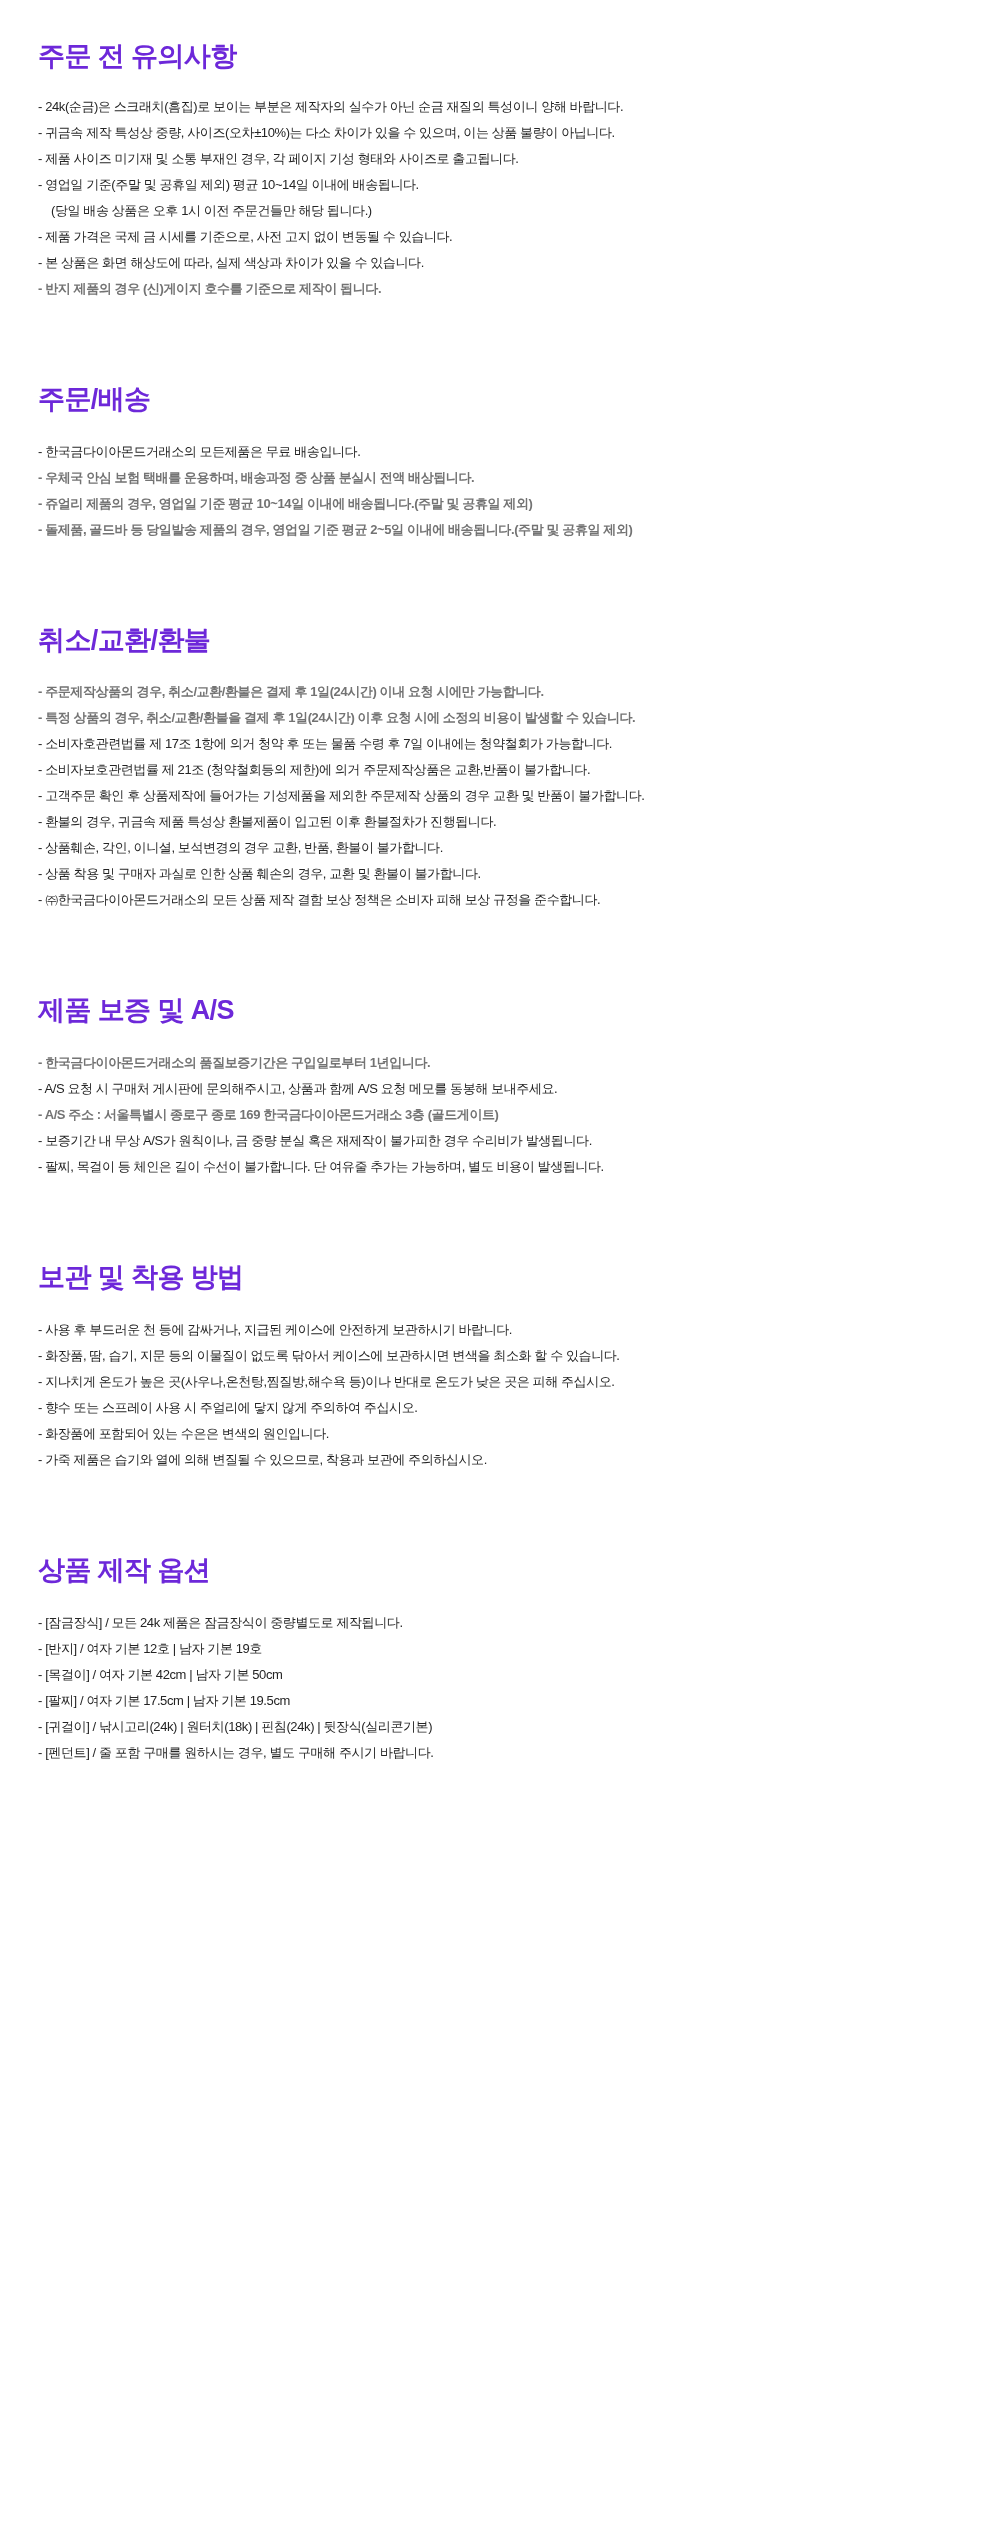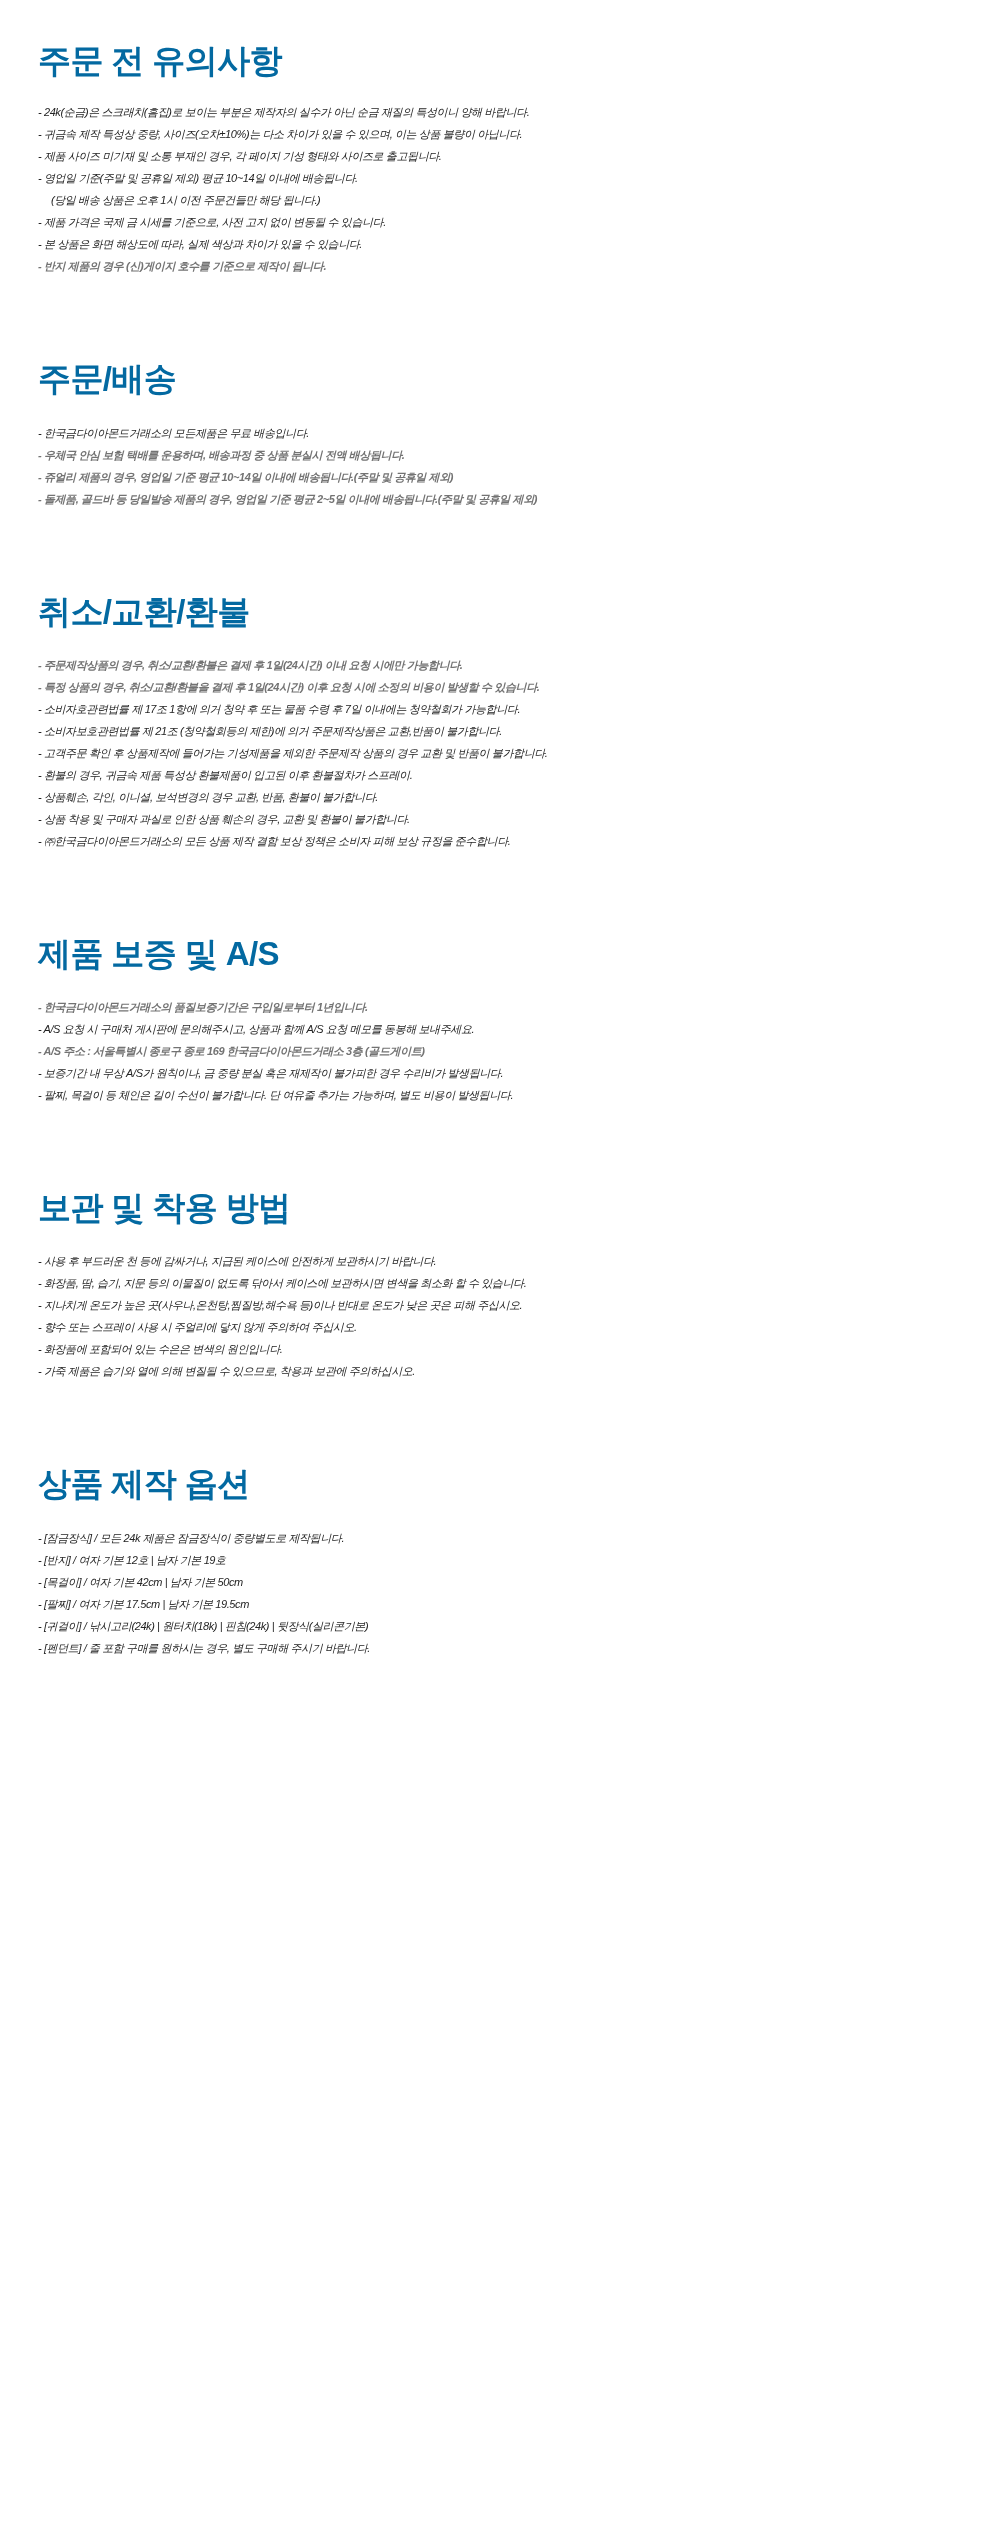--- a/index.html
+++ b/index.html
@@ -21,39 +21,38 @@
     padding: 40px 0 60px 0;
     background: #ffffff;
   }
   .section {
     padding: 0 38px 0 38px;
   }
   .section + .section {
     margin-top: 81px;
   }
   .sec-title {
-    font-size: 33px;
+    font-size: 27px;
     font-weight: bold;
     letter-spacing: -0.6px;
-    color: #0369a1;
+    color: #6d28d9;
     margin: 0 0 22px 0;
     line-height: 1.25;
   }
   .lines {
     margin: 0;
     padding: 0;
     list-style: none;
   }
   .line {
-    font-size: 11px;
+    font-size: 13px;
     line-height: 2.0;
     letter-spacing: -0.4px;
     color: #242424;
     white-space: nowrap;
-    font-style: italic;
   }
   .line.bold {
     font-weight: bold;
     color: #737373;
   }
   .line.indent {
     padding-left: 13px;
   }
   
   .sec-notice .sec-title { margin-bottom: 20px; }
@@ -86,21 +85,21 @@
         </ul>
       </section>
       <section class="section sec-cancel-exchange-refund">
         <h2 class="sec-title">취소/교환/환불</h2>
         <ul class="lines">
           <li class="line bold">- 주문제작상품의 경우, 취소/교환/환불은 결제 후 1일(24시간) 이내 요청 시에만 가능합니다.</li>
           <li class="line bold">- 특정 상품의 경우, 취소/교환/환불을 결제 후 1일(24시간) 이후 요청 시에 소정의 비용이 발생할 수 있습니다.</li>
           <li class="line">- 소비자호관련법률 제 17조 1항에 의거 청약 후 또는 물품 수령 후 7일 이내에는 청약철회가 가능합니다.</li>
           <li class="line">- 소비자보호관련법률 제 21조 (청약철회등의 제한)에 의거 주문제작상품은 교환,반품이 불가합니다.</li>
           <li class="line">- 고객주문 확인 후 상품제작에 들어가는 기성제품을 제외한 주문제작 상품의 경우 교환 및 반품이 불가합니다.</li>
-          <li class="line">- 환불의 경우, 귀금속 제품 특성상 환불제품이 입고된 이후 환불절차가 스프레이.</li>
+          <li class="line">- 환불의 경우, 귀금속 제품 특성상 환불제품이 입고된 이후 환불절차가 진행됩니다.</li>
           <li class="line">- 상품훼손, 각인, 이니셜, 보석변경의 경우 교환, 반품, 환불이 불가합니다.</li>
           <li class="line">- 상품 착용 및 구매자 과실로 인한 상품 훼손의 경우, 교환 및 환불이 불가합니다.</li>
           <li class="line">- ㈜한국금다이아몬드거래소의 모든 상품 제작 결함 보상 정책은 소비자 피해 보상 규정을 준수합니다.</li>
         </ul>
       </section>
       <section class="section sec-warranty-as">
         <h2 class="sec-title">제품 보증 및 A/S</h2>
         <ul class="lines">
           <li class="line bold">- 한국금다이아몬드거래소의 품질보증기간은 구입일로부터 1년입니다.</li>
           <li class="line">- A/S 요청 시 구매처 게시판에 문의해주시고, 상품과 함께 A/S 요청 메모를 동봉해 보내주세요.</li>

